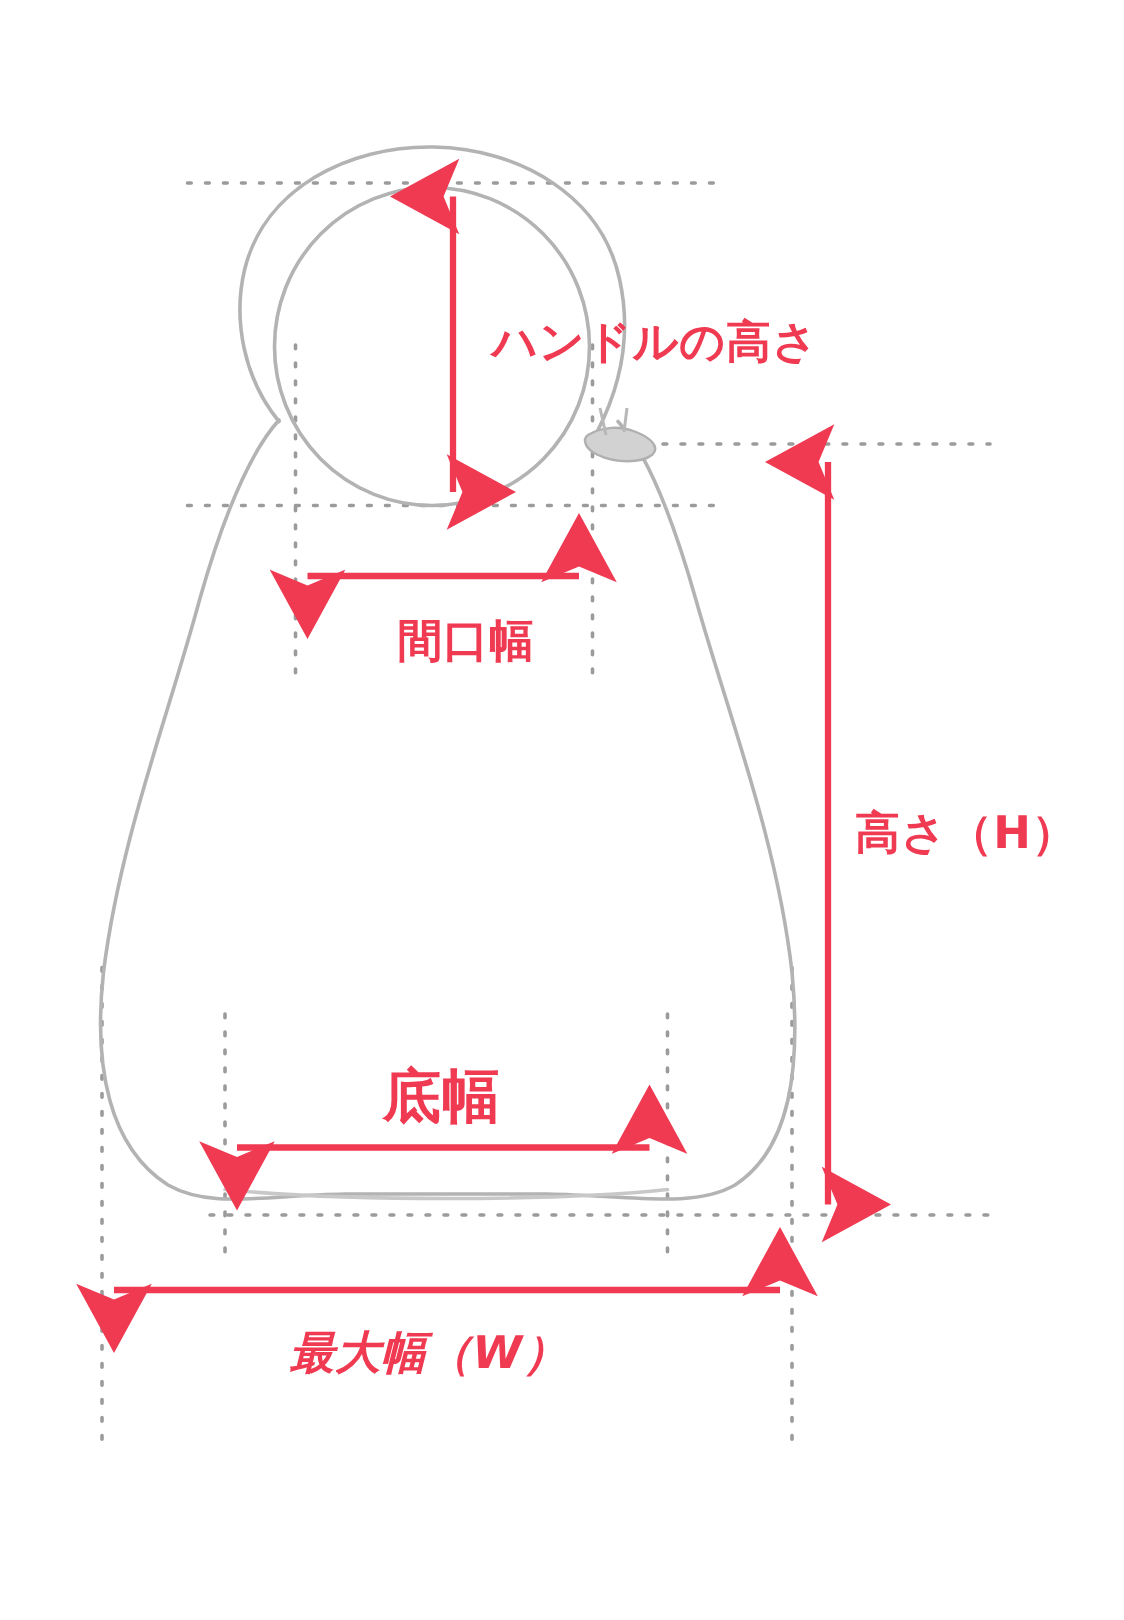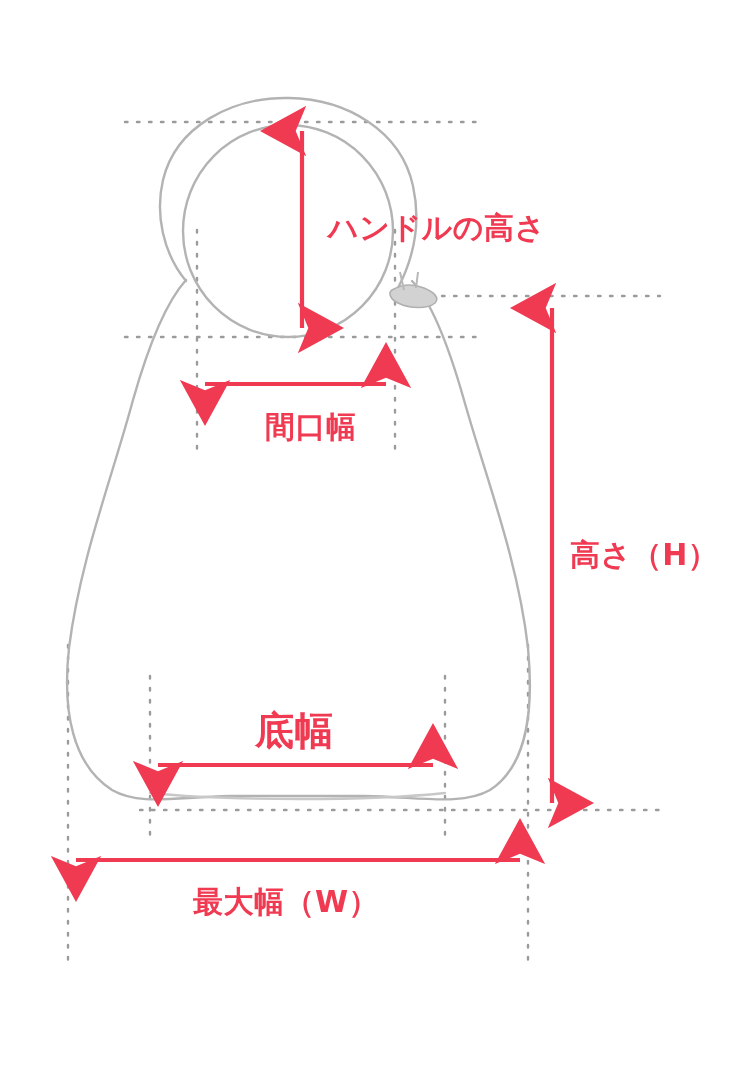--- a/index.html
+++ b/index.html
@@ -17,21 +17,21 @@
     font-family:"DejaVu Sans","Liberation Sans",sans-serif;
     font-weight:700;
     white-space:nowrap;
     letter-spacing:0.5px;
     user-select:none;
   }
   .lbl-handle{left:328px;top:208px;font-size:30px;}
   .lbl-opening{left:237px;top:407px;font-size:30px;margin-left:28px;}
   .lbl-height{left:570px;top:535px;font-size:30px;}
   .lbl-bottom{left:255px;top:704px;font-size:39px;}
-  .lbl-maxw{left:193px;top:882px;font-size:30px;}
+  .lbl-maxw{left:193px;top:882px;font-size:30px;font-style:italic;}
 </style>
 </head>
 <body>
 
 <div id="stage">
 
   <svg class="diagram" viewBox="0 0 749 1080">
     <defs>
       <marker id="arrUp" viewBox="0 0 12 12" refX="6" refY="10" markerWidth="12" markerHeight="12" orient="auto-start-reverse">
         <path d="M6 0 L12 11 L6 8.5 L0 11 Z" fill="#ef3a52"></path>

